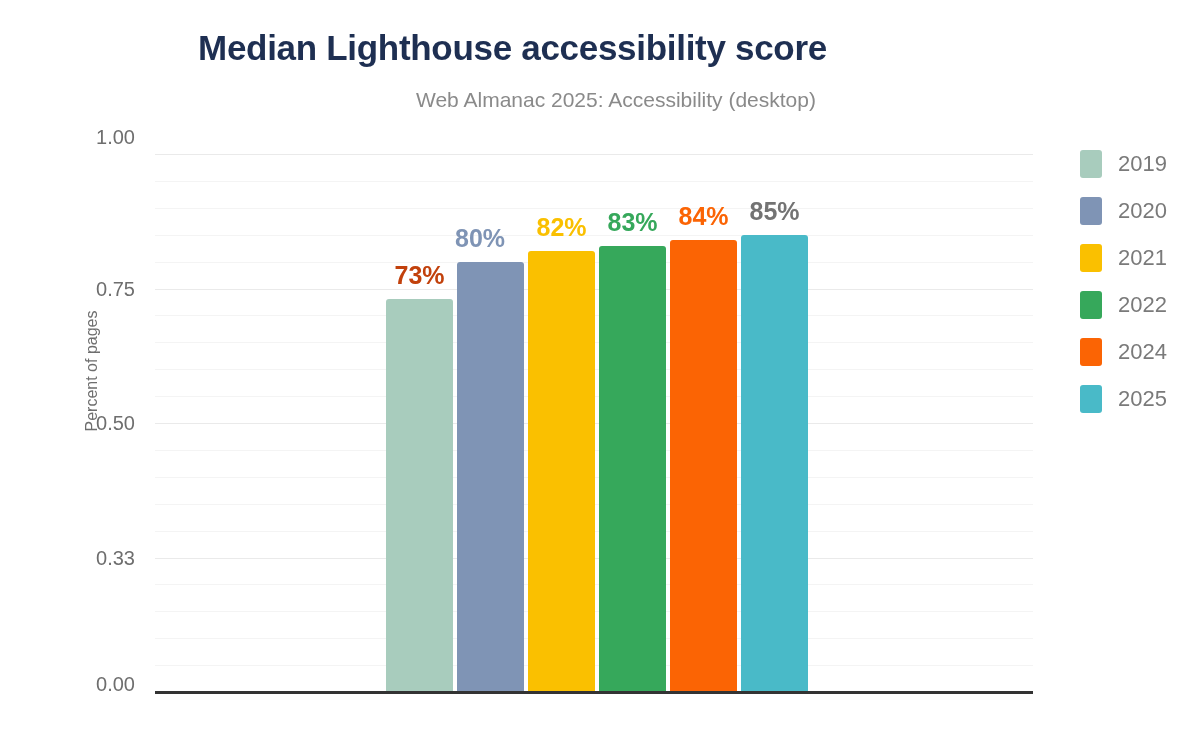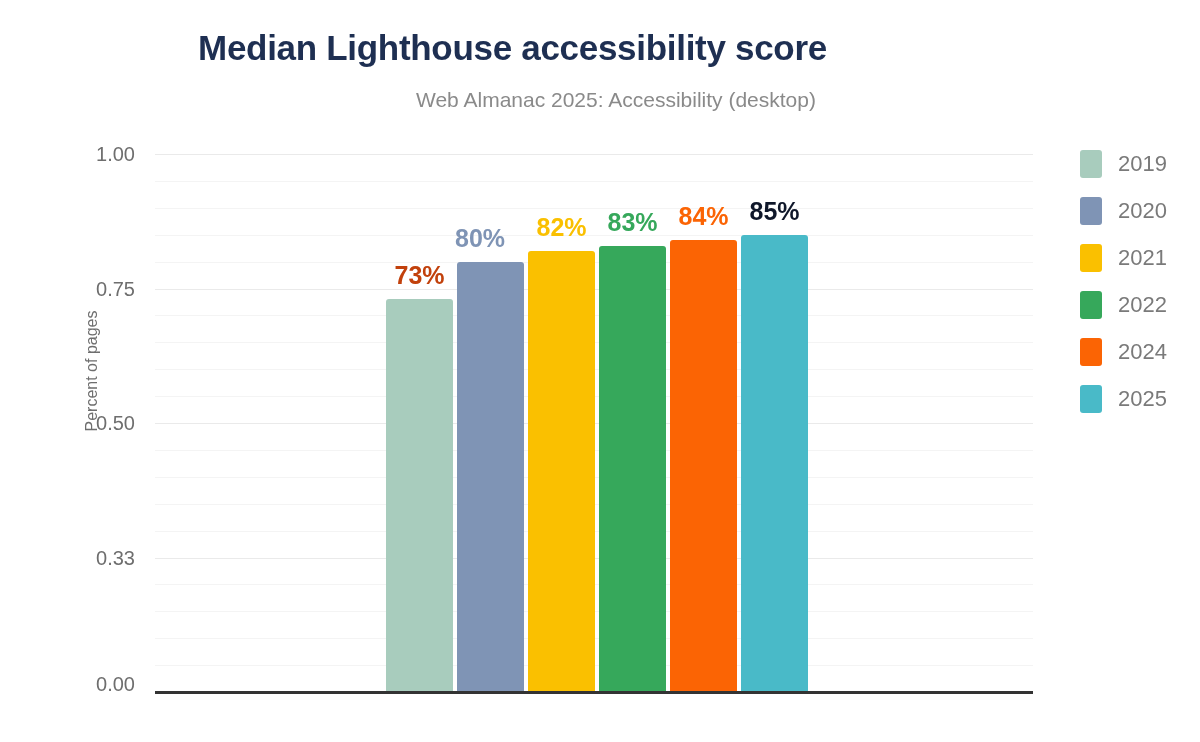--- a/index.html
+++ b/index.html
@@ -152,21 +152,21 @@
 
   <div id="chart-title">Median Lighthouse accessibility score</div>
 
   <div id="chart-subtitle">Web Almanac 2025: Accessibility (desktop)</div>
 
   <div id="y-axis-labels">
       <div class="tick" style="top: 684px;">0.00</div>
       <div class="tick" style="top: 557.5px;">0.33</div>
       <div class="tick" style="top: 423px;">0.50</div>
       <div class="tick" style="top: 288.5px;">0.75</div>
-      <div class="tick" style="top: 154px;">1.00</div>
+      <div class="tick" style="top: 137px;">1.00</div>
     </div>
 
   <div id="y-axis-title">Percent of pages</div>
 
   <div id="plot-area">
     <div id="gridlines">
         <div class="gridline" style="top: 511.1px;"></div>
         <div class="gridline" style="top: 484.2px;"></div>
         <div class="gridline" style="top: 457.3px;"></div>
         <div class="gridline" style="top: 430.4px;"></div>
@@ -192,21 +192,21 @@
         <div class="bar-label" style="color: #c2410c; left: 264.5px; top: 107.3px;">73%</div>
         <div class="bar" style="left: 302px; width: 67px; height: 430.4px; background: rgb(127, 148, 181);"></div>
         <div class="bar-label" style="color: rgb(127, 148, 181); left: 325px; top: 69.6px;">80%</div>
         <div class="bar" style="left: 373px; width: 67px; height: 441.2px; background: rgb(250, 192, 0);"></div>
         <div class="bar-label" style="color: rgb(250, 192, 0); left: 406.5px; top: 58.8px;">82%</div>
         <div class="bar" style="left: 444px; width: 67px; height: 446.5px; background: rgb(54, 168, 91);"></div>
         <div class="bar-label" style="color: rgb(54, 168, 91); left: 477.5px; top: 53.5px;">83%</div>
         <div class="bar" style="left: 515px; width: 67px; height: 451.9px; background: rgb(251, 100, 4);"></div>
         <div class="bar-label" style="color: rgb(251, 100, 4); left: 548.5px; top: 48.1px;">84%</div>
         <div class="bar" style="left: 586px; width: 67px; height: 457.3px; background: rgb(73, 186, 200);"></div>
-        <div class="bar-label" style="color: #0f172a; left: 619.5px; top: 42.7px;">85%</div>
+        <div class="bar-label" style="color: #737373; left: 619.5px; top: 42.7px;">85%</div>
       </div>
   </div>
 
   <div id="axis-line"></div>
 
   <div id="legend">
       <div class="legend-item">
         <span class="legend-swatch" style="background: rgb(168, 204, 189);"></span>
         <span class="legend-label">2019</span>
       </div>

